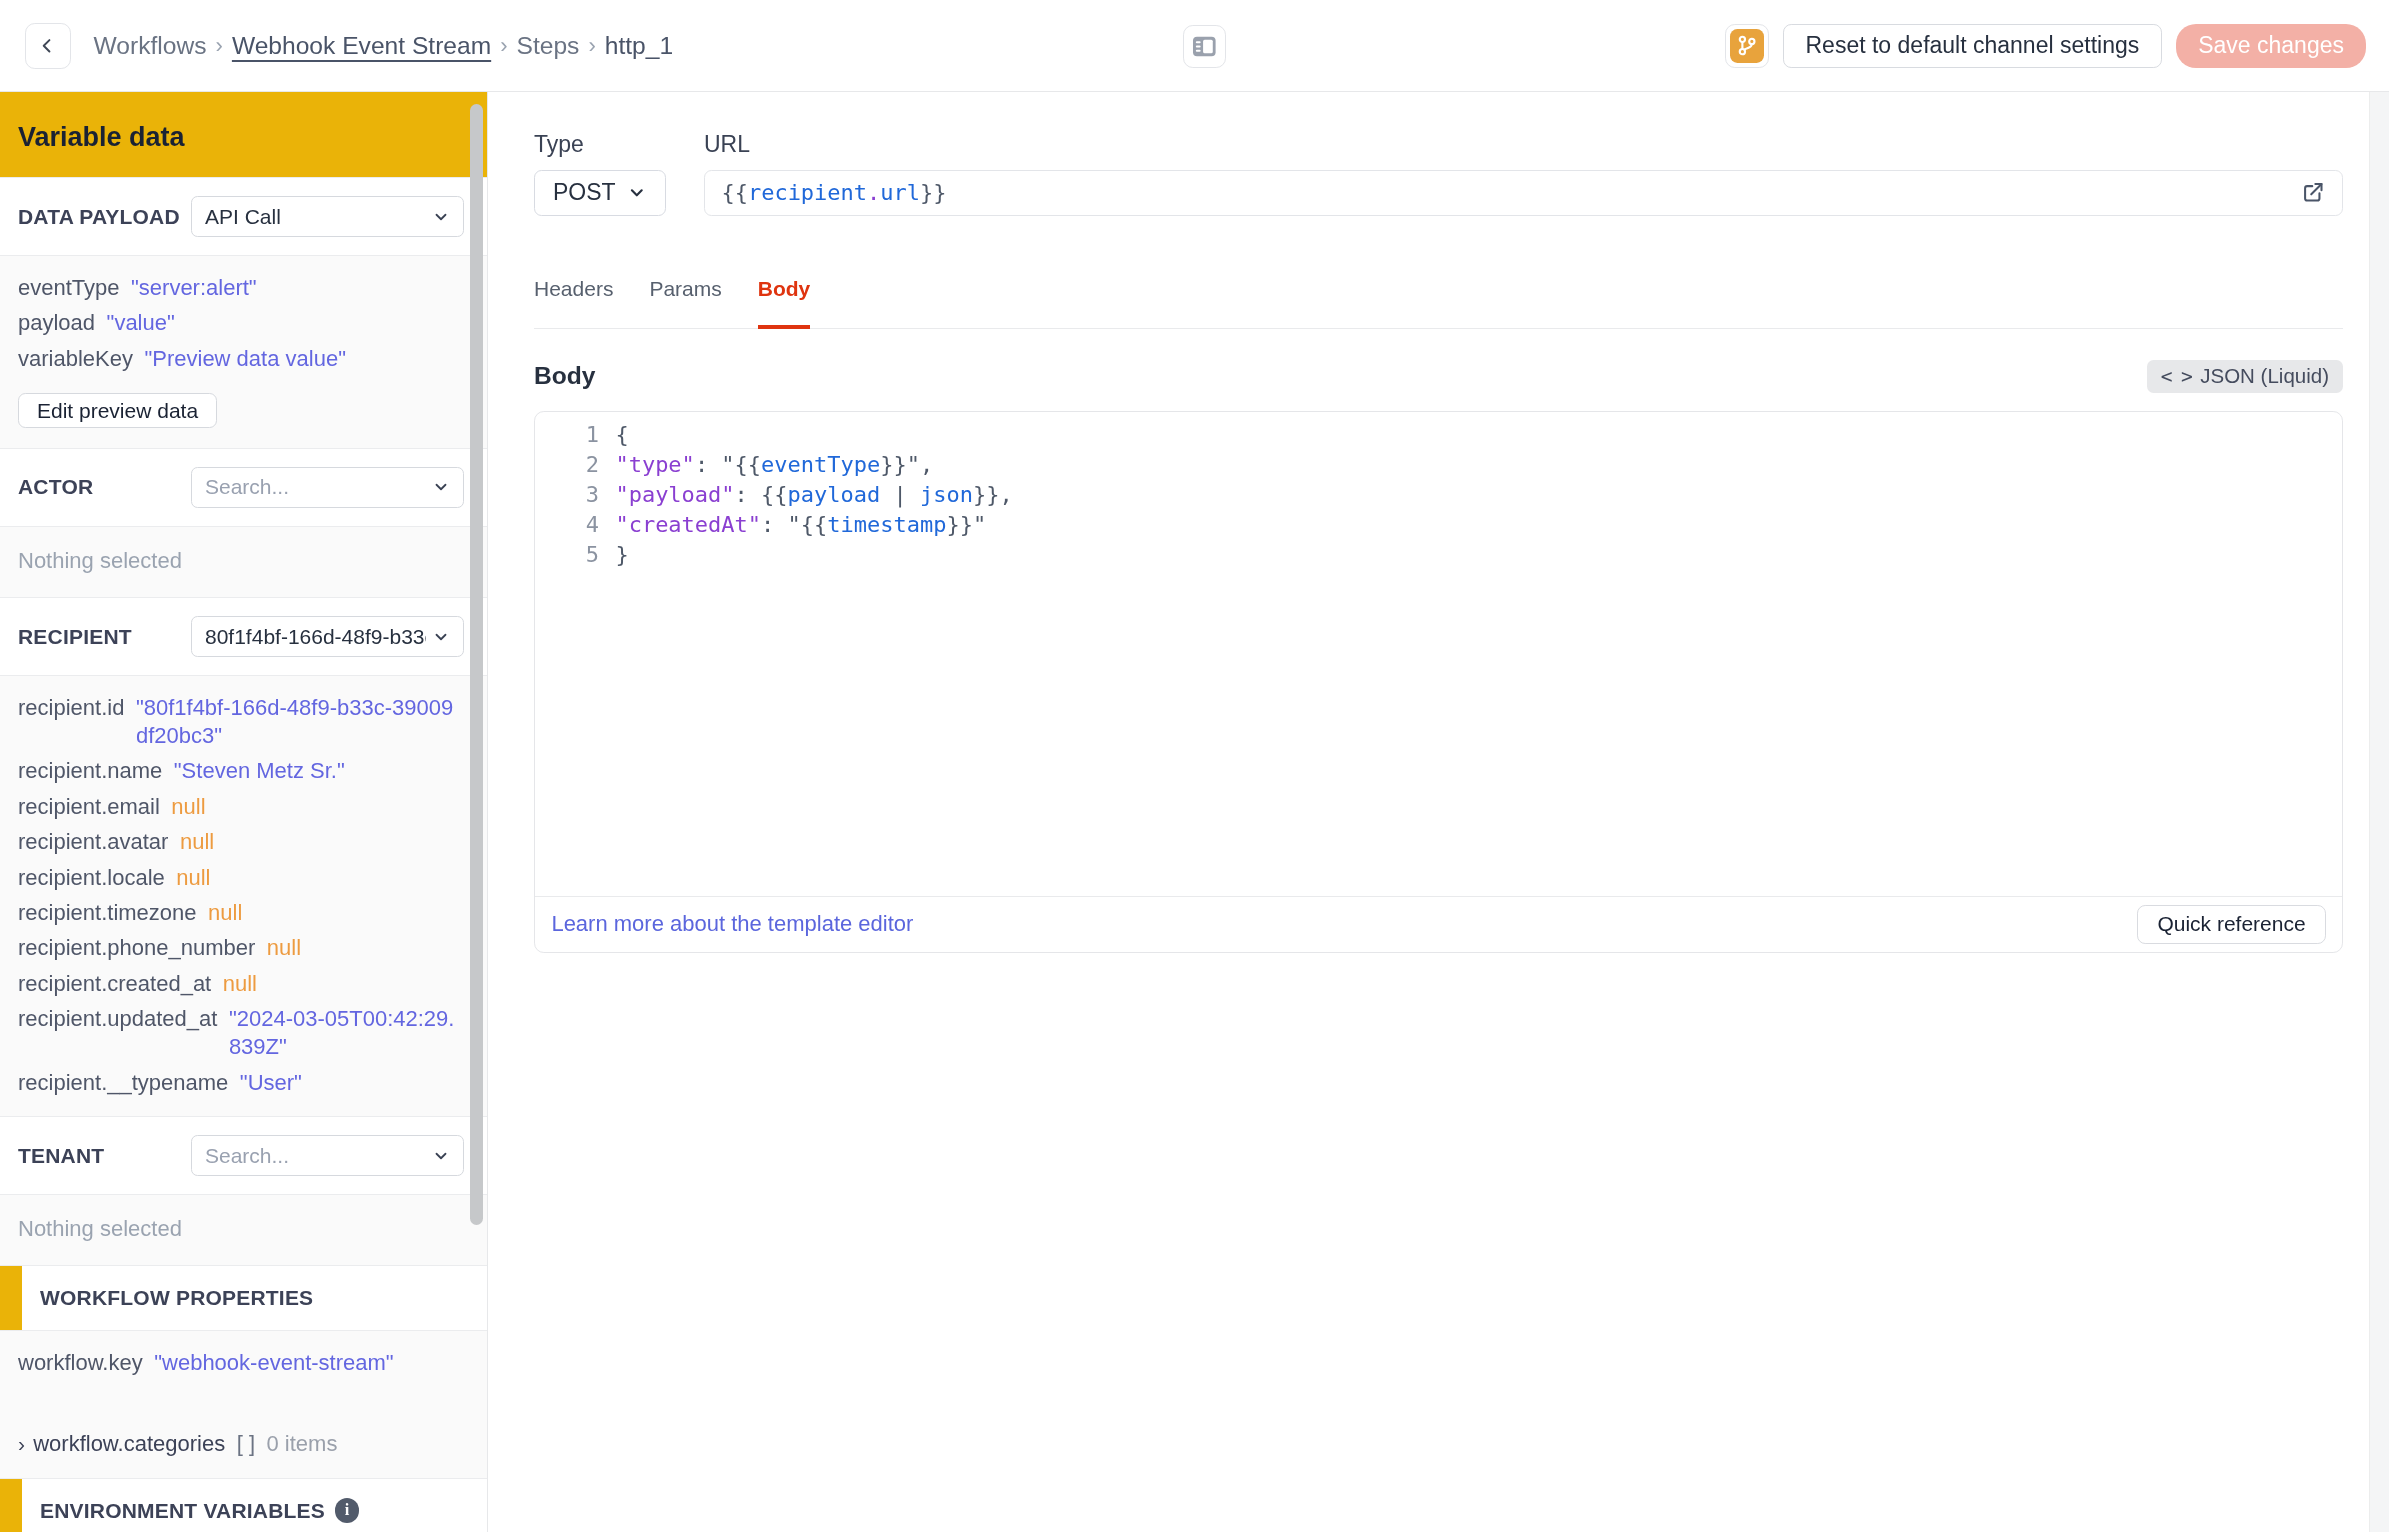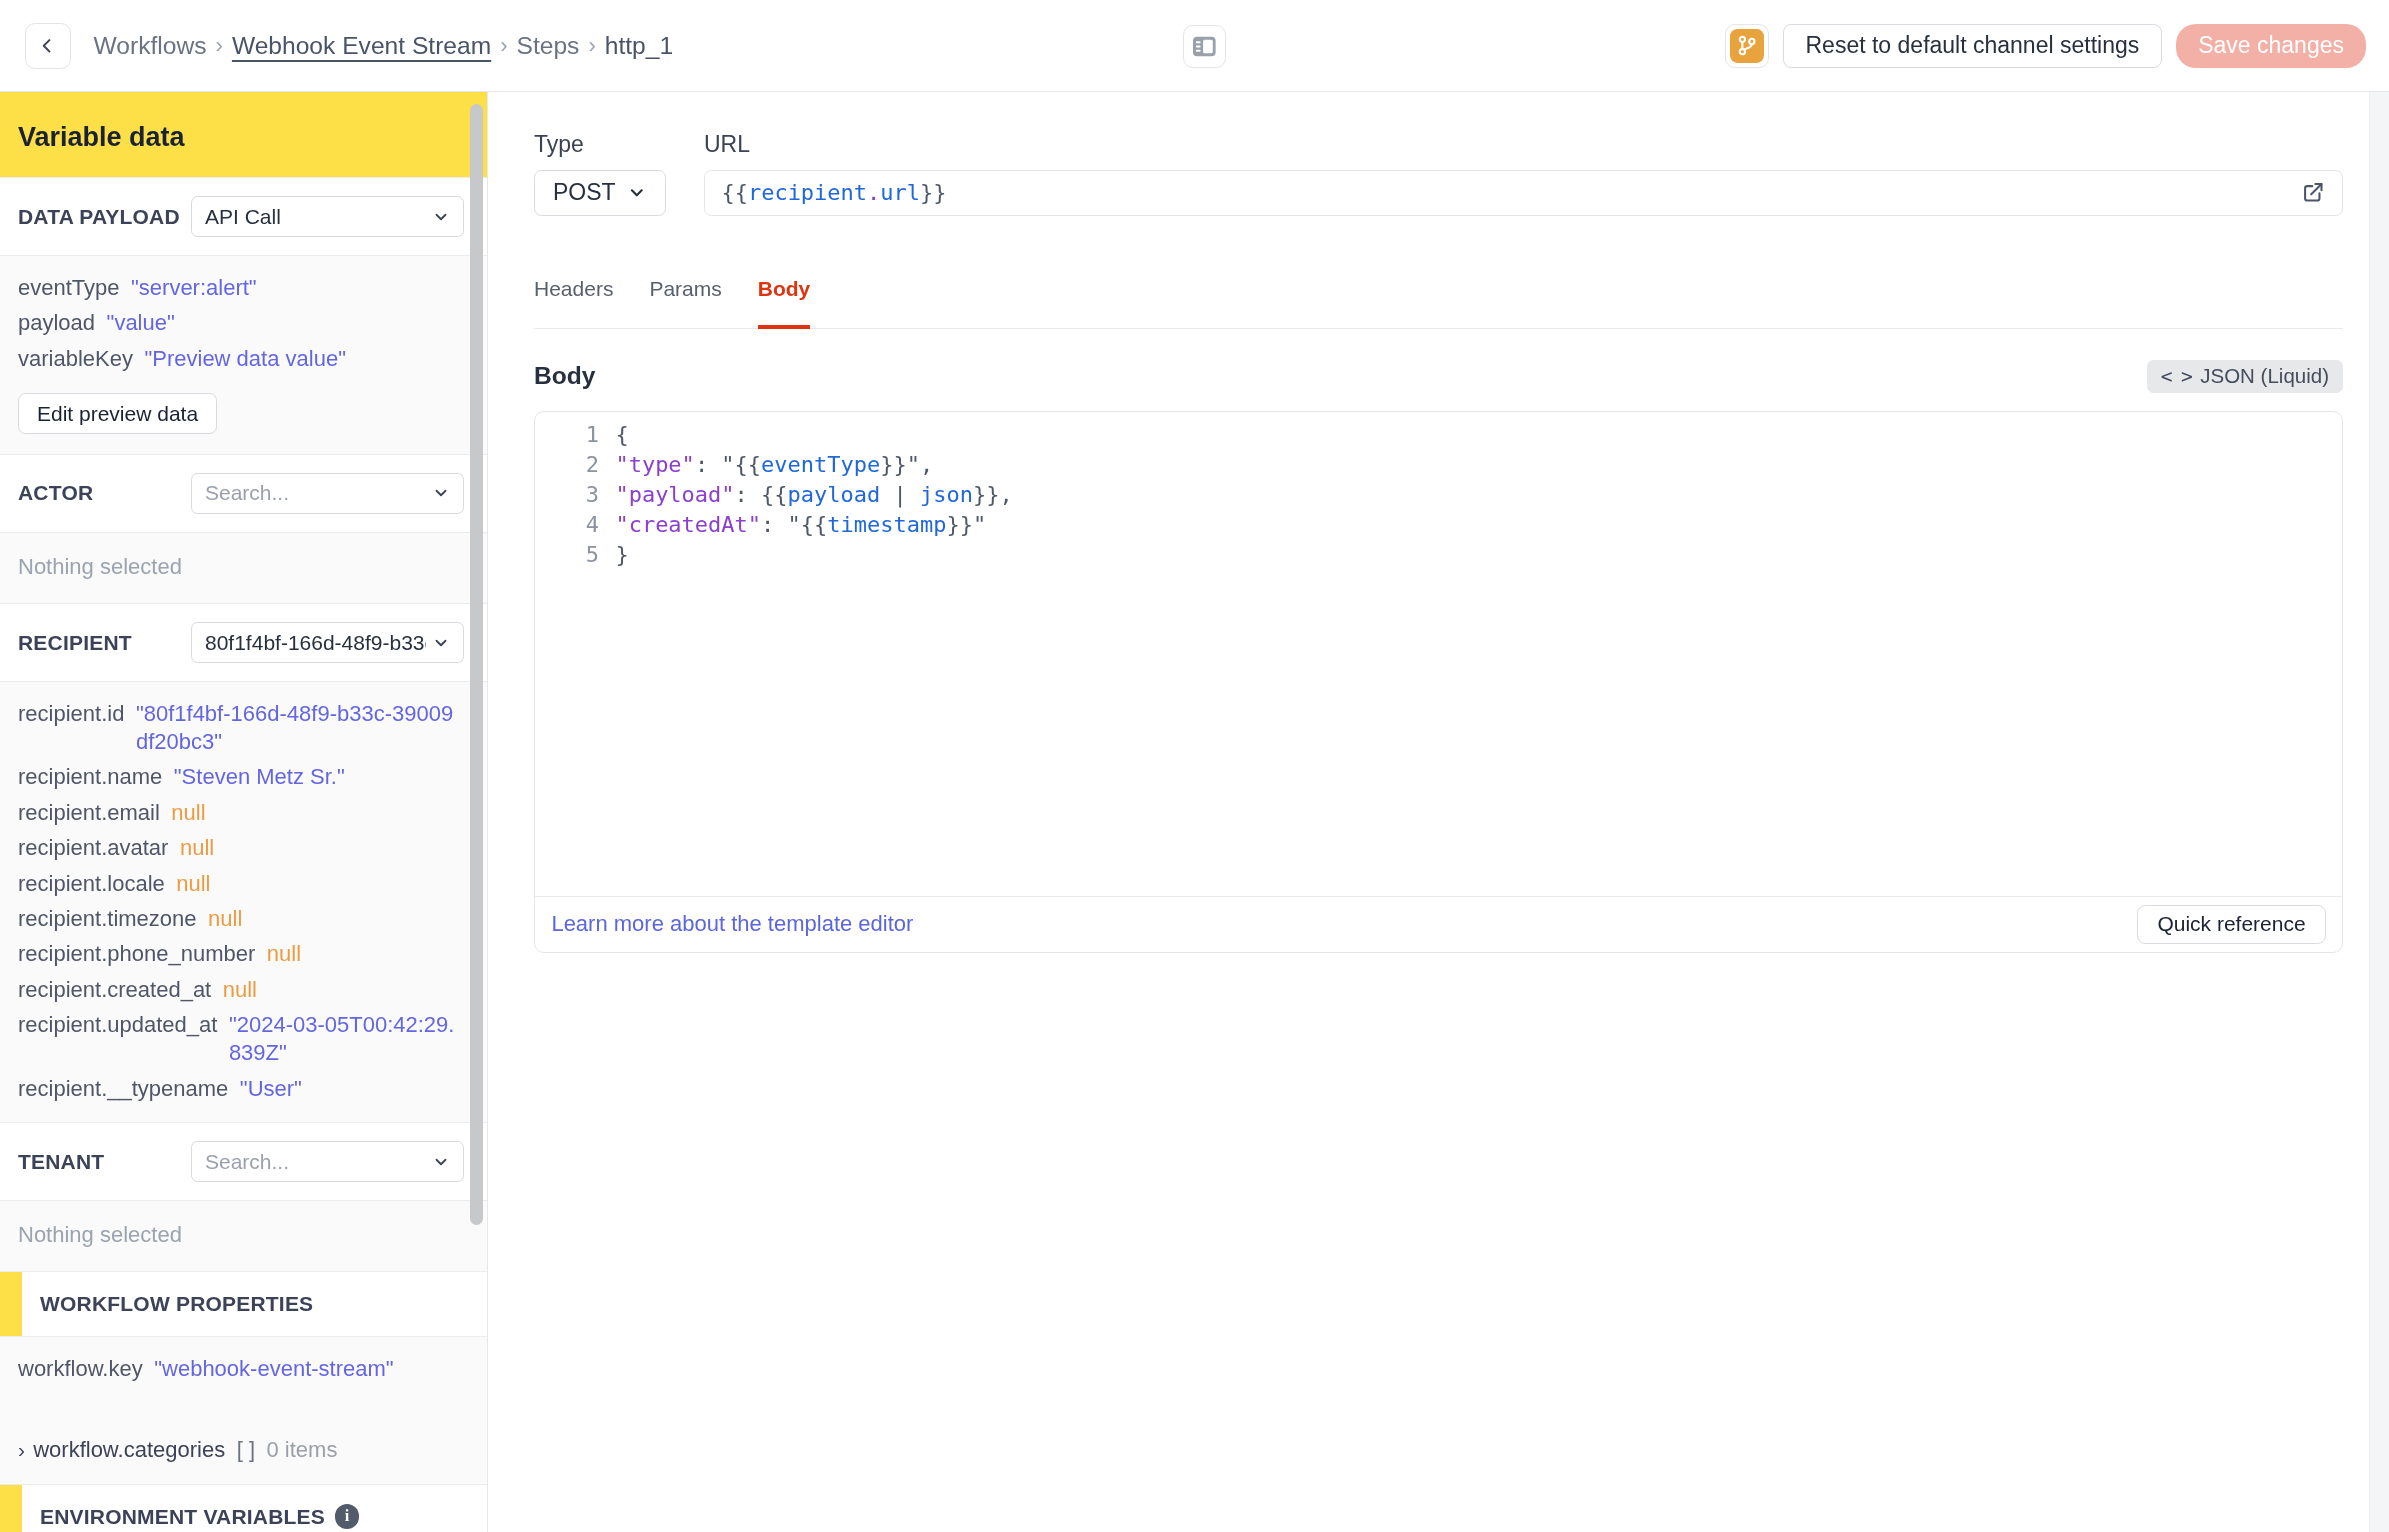--- a/index.html
+++ b/index.html
@@ -26,21 +26,21 @@
   .reset-btn { height:44px; padding:0 22px; border:0.8px solid #d8dbe0; border-radius:8.2px;
     background:#fff; font-size:23px; font-weight:500; color:#27303f; display:flex;
     align-items:center; font-family:inherit; cursor:pointer; }
   .save-btn { height:44px; padding:0 22px; border:none; border-radius:20px; background:#f3b0a6;
     font-size:23px; font-weight:500; color:#fff; display:flex; align-items:center;
     font-family:inherit; cursor:default; }
 
   
   .content { display:flex; height:1440px; }
   .sidebar { width:488px; flex:none; border-right:0.8px solid #e7e8ea; position:relative;
-    overflow:hidden; background:#fde047; }
+    overflow:hidden; background:#eab308; }
   .main { flex:1; position:relative; padding:0 46px; }
   .main-scroll-track { position:absolute; top:0; right:0; bottom:0; width:20.5px;
     background:#f4f5f6; border-left:0.8px solid #eceded; }
 
   
   .sb-title { font-size:27px; font-weight:700; color:#1a2233; padding:29.5px 18px 24.6px;
     border-bottom:0.8px solid #ebecee; }
   .sb-row { display:flex; align-items:center; padding:18px 23px 18px 18px; background:#fff; }
   .sb-label { font-size:21px; font-weight:600; color:#3c4257; letter-spacing:0.2px; flex:none; }
   .sb-control { margin-left:auto; width:273px; height:41px; border:0.8px solid #d6d9de;
@@ -50,21 +50,21 @@
   .sb-control .chev { margin-left:auto; flex:none; padding-left:6.5px; display:flex; }
   .ph { color:#99a1b0; }
   .sb-section { background:#fafafa; border-top:0.8px solid #ebecee; border-bottom:0.8px solid #ebecee;
     padding:18px 23px 19.6px 18px; }
   .kv { display:flex; font-size:22px; line-height:28px; margin-bottom:7.4px; }
   .kv:last-child { margin-bottom:0; }
   .kv .k { color:#4f5668; margin-right:11.5px; flex:none; }
   .kv .v { color:#6366e0; word-break:break-all; }
   .kv .v.null { color:#ed9b40; }
   .empty-note { font-size:22px; color:#9aa3b0; padding:3.3px 0; }
-  .edit-preview-btn { margin-top:13px; height:41px; padding:0 18px; background:#fff;
+  .edit-preview-btn { margin-top:13px; height:35px; padding:0 18px; background:#fff;
     border:0.8px solid #d6d9de; border-radius:7.4px; font-size:21px; font-weight:500;
     color:#1a2233; font-family:inherit; cursor:pointer; }
   .sb-heading-row { display:flex; align-items:flex-end; gap:9.8px; padding:19.6px 18px; background:#fff;margin-left:22px; }
   .info-dot { width:24.6px; height:24.6px; border-radius:50%; background:#525b6b; color:#fff;
     font-size:16.4px; font-weight:700; display:flex; align-items:center; justify-content:center;
     font-family:"Liberation Serif", serif; }
   .cat-row { display:flex; align-items:baseline; font-size:22px; line-height:28px; margin-top:7.4px; }
   .cat-chev { color:#3c4257; font-size:21px; margin-right:8.2px; cursor:pointer; }
   .cat-key { color:#3c4257; margin-right:11.5px; }
   .cat-brackets { color:#6b7383; margin-right:11.5px; }

